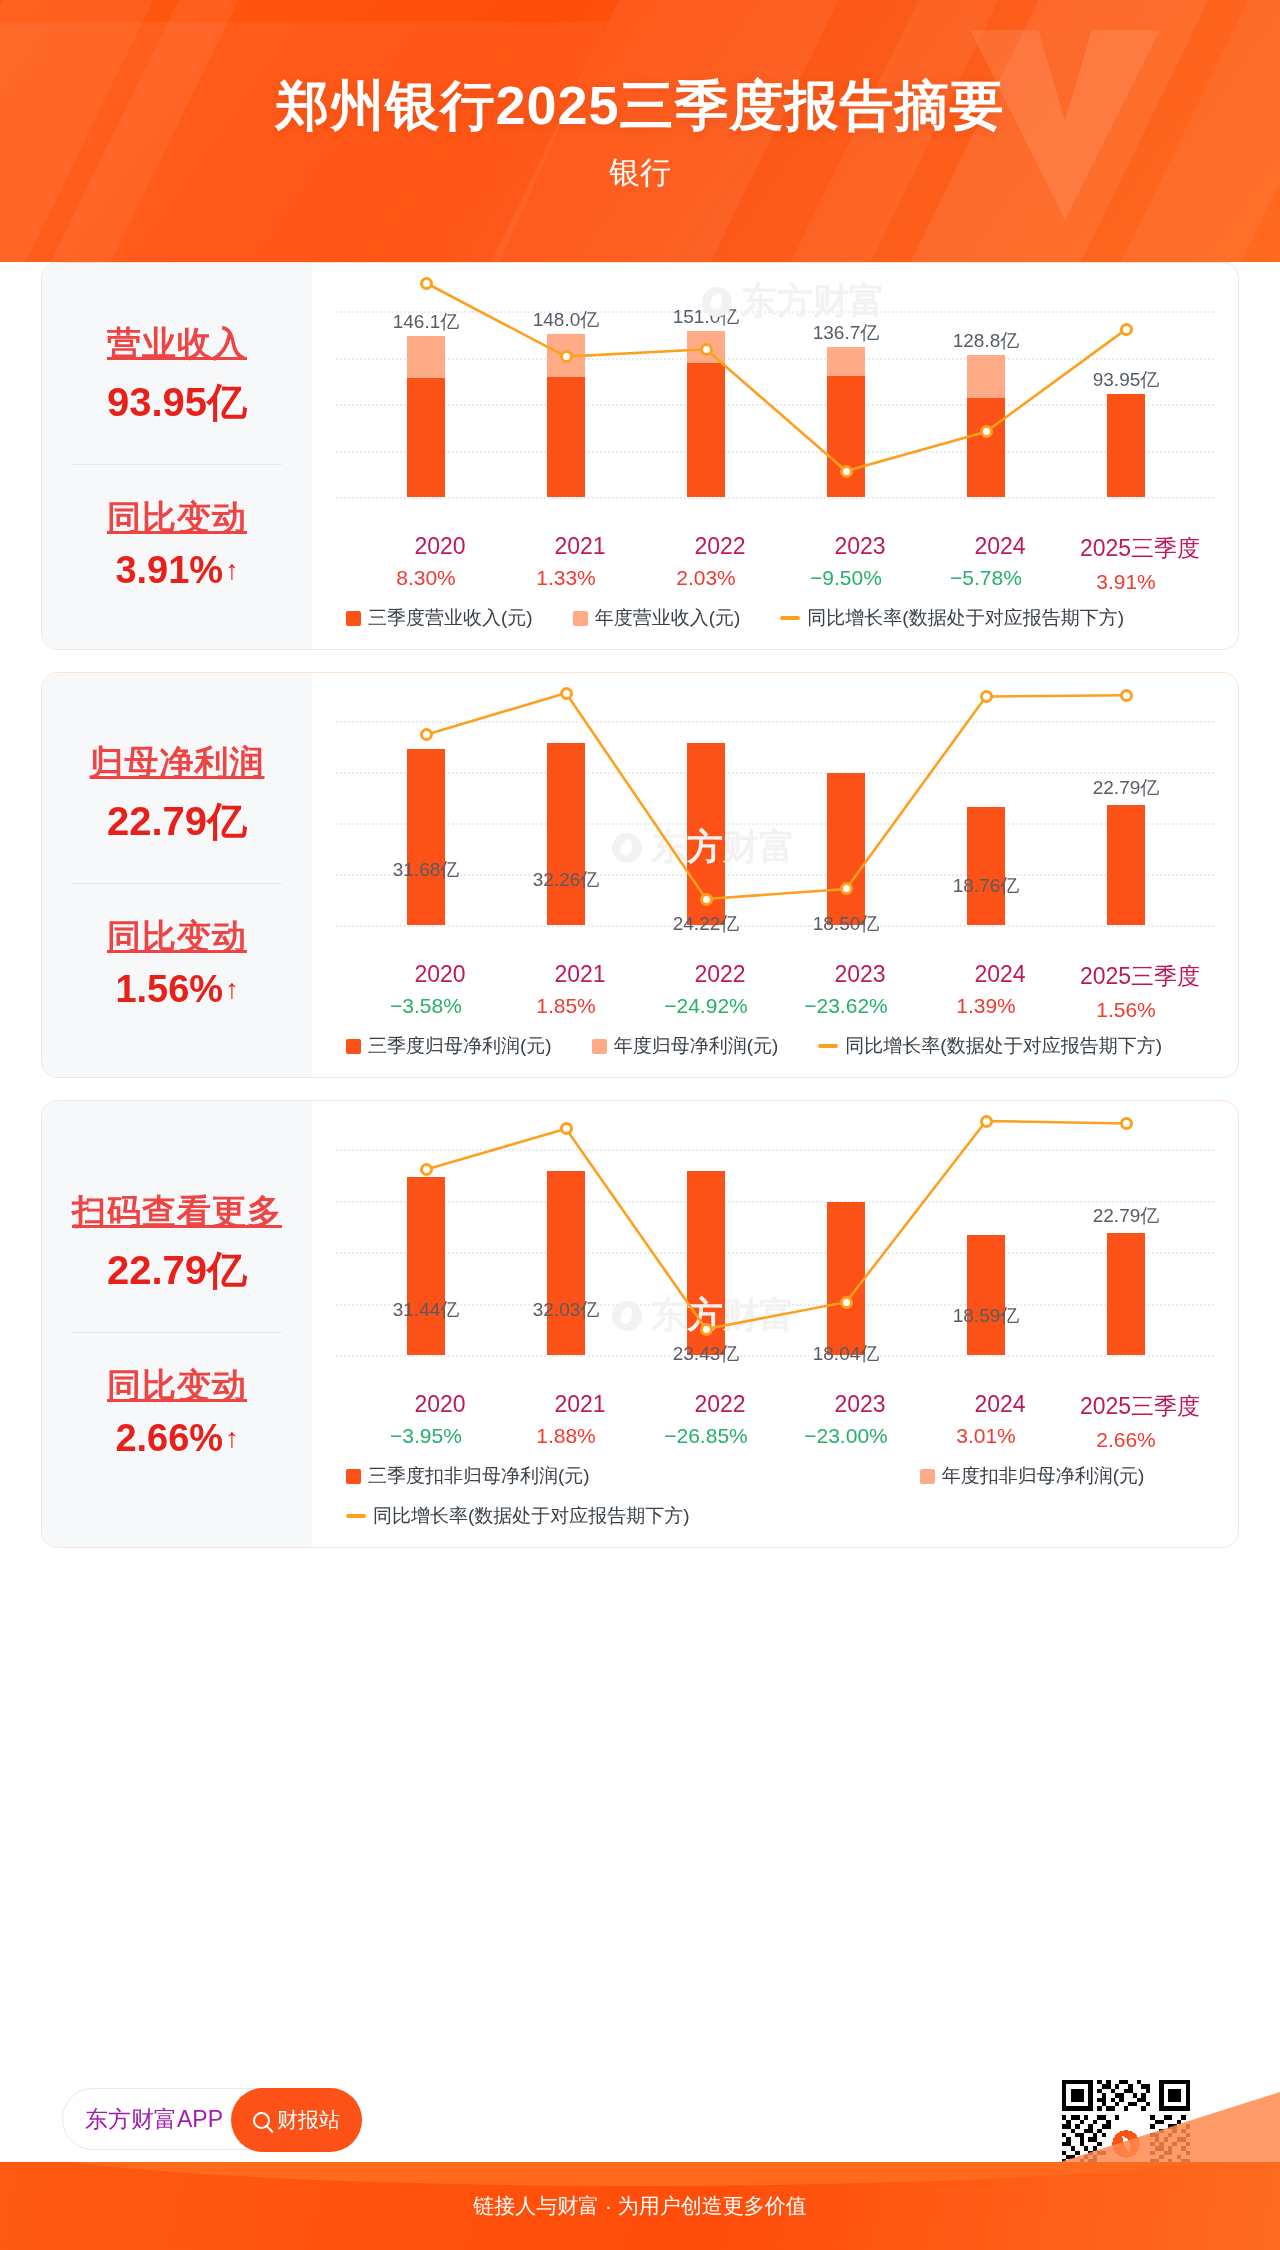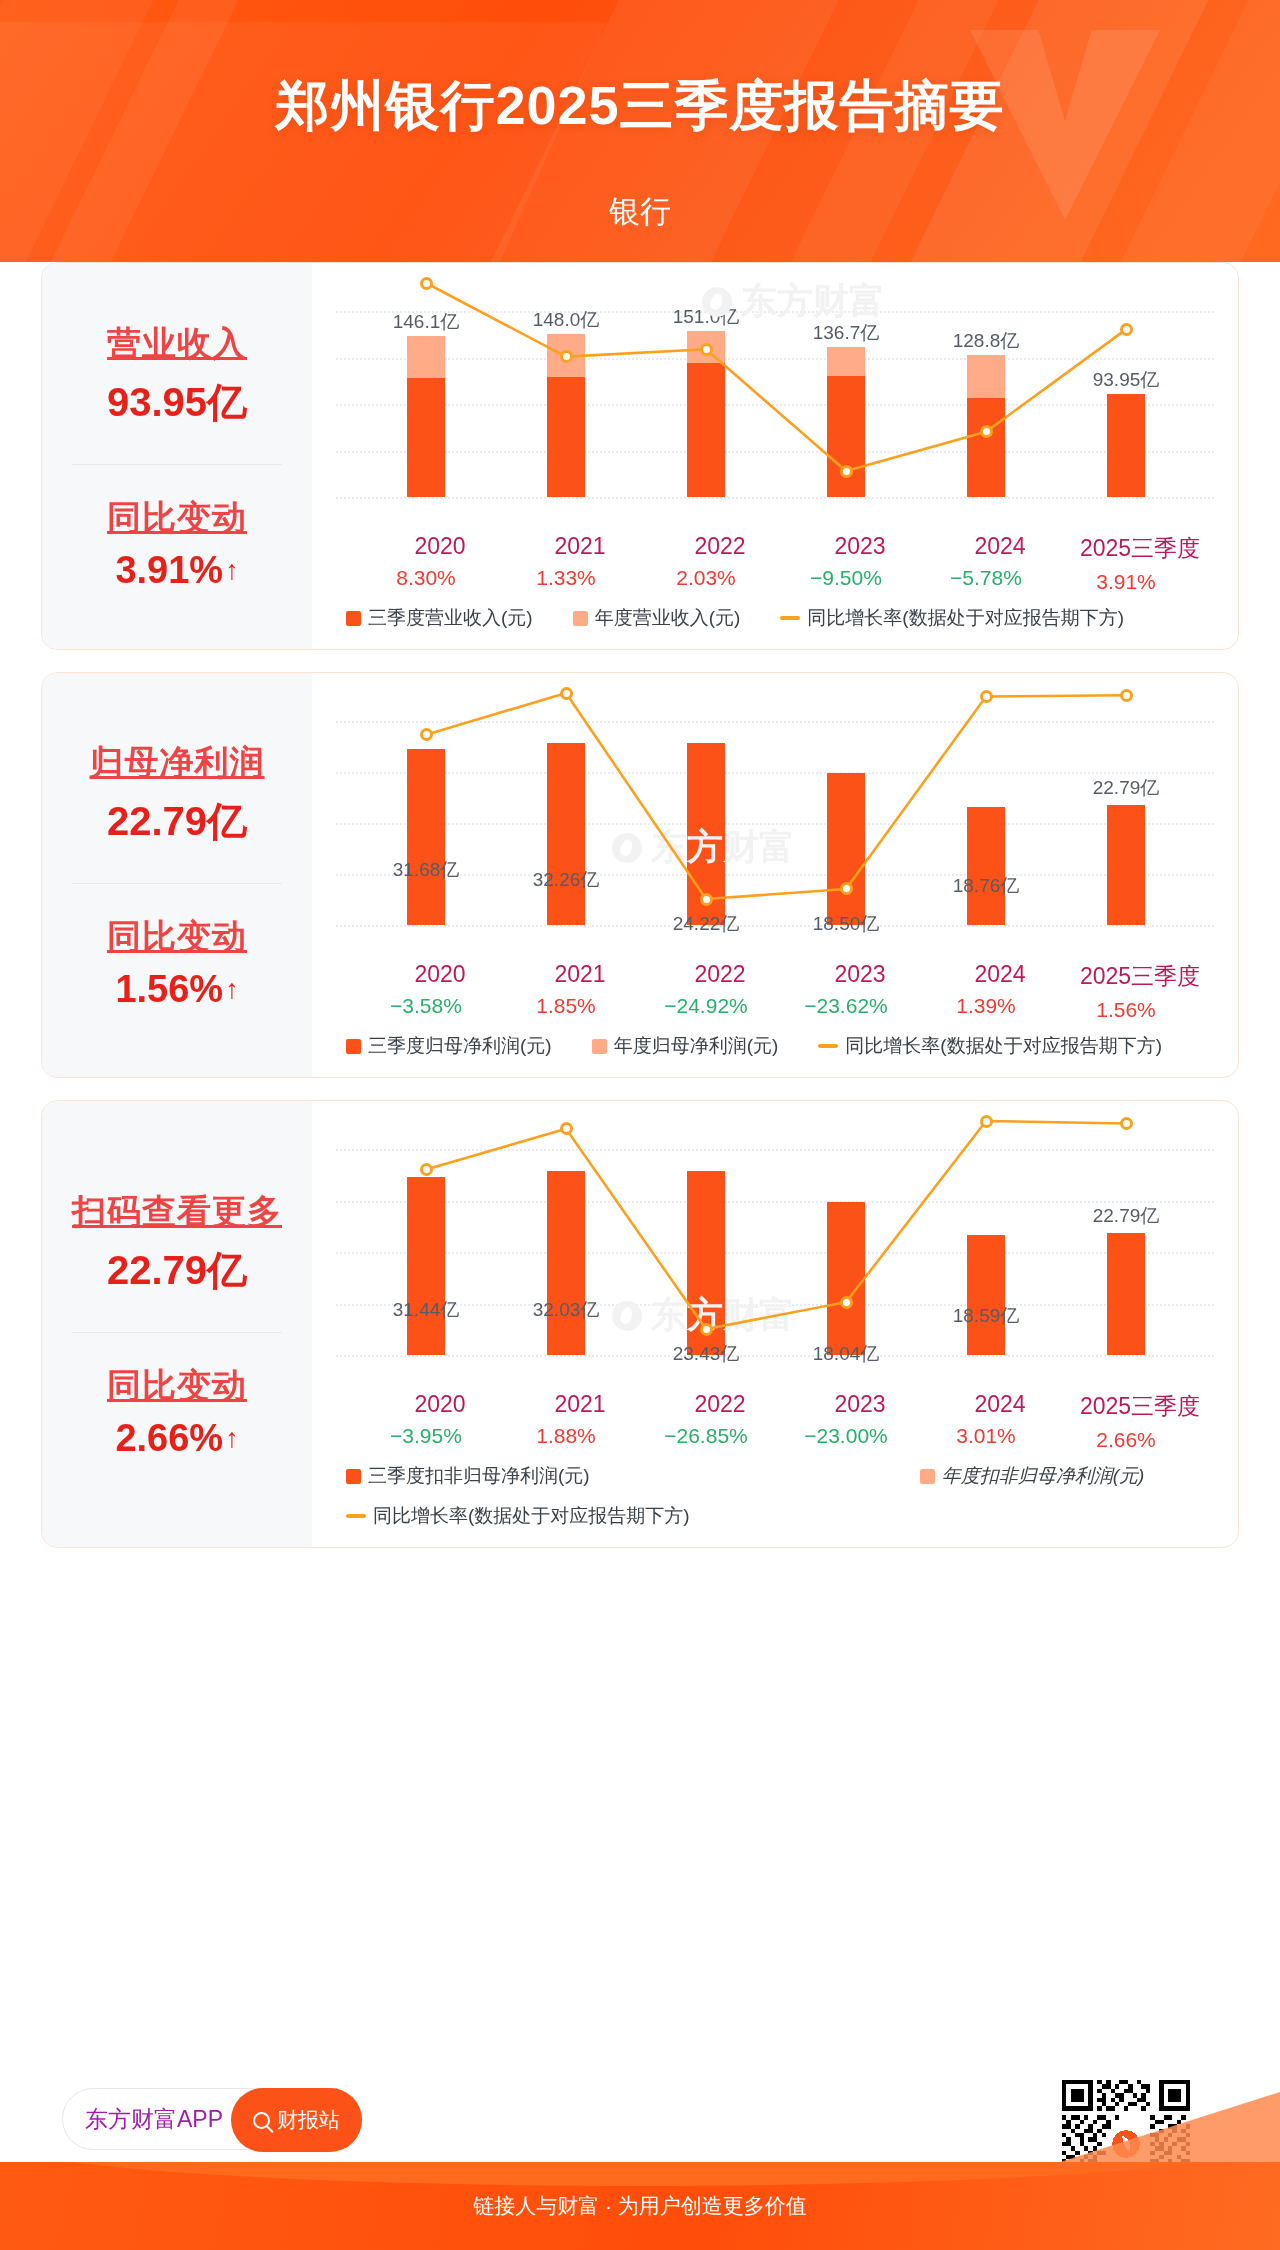--- a/index.html
+++ b/index.html
@@ -33,21 +33,21 @@
     position:absolute; left:-200px; bottom:-240px; width:700px; height:480px;
     background:rgba(255,255,255,0.05); transform:skewX(-24deg);
   }
   .hdr-title {
     position:absolute; left:0; right:0; top:70px; text-align:center;
     color:#fff; font-size:54px; font-weight:bold; letter-spacing:1px;
     text-shadow:0 2px 10px rgba(150,40,0,.18);
   }
   .hdr-sub {
     position:absolute; left:0; right:0; top:152px; text-align:center;
-    color:#fff; font-size:31px; font-weight:400;margin-top:39px;
+    color:#fff; font-size:31px; font-weight:400;
   }
 
   
   .sheet {
     position:absolute; left:16px; top:262px; width:1248px; height:1800px;
     background:#fff; border-radius:18px 18px 0 0;
   }
 
   
   .card {
@@ -470,21 +470,21 @@
             <div class="ax-col" style="left: 814px; top: 8px;">
               <div class="ax-year">2025三季度</div>
               <div class="ax-pct pos">2.66%</div>
             </div>
           </div>
           <div class="legend">
             <div class="lg" style="margin-right: 330px;">
               <span class="lg-sq" style="background: rgb(252, 81, 23);"></span>
               <span>三季度扣非归母净利润(元)</span>
             </div>
-            <div class="lg" style="margin-right: 0px; font-style: italic;">
+            <div class="lg" style="margin-right: 0px;">
               <span class="lg-sq" style="background: rgb(255, 171, 136);"></span>
               <span>年度扣非归母净利润(元)</span>
             </div>
             <div class="lg" style="margin-right: 40px; margin-top: 14px; flex-basis: 100%;">
               <span class="lg-ln" style="background: rgb(252, 160, 30);"></span>
               <span>同比增长率(数据处于对应报告期下方)</span>
             </div>
           </div>
         </div>
       </div>

